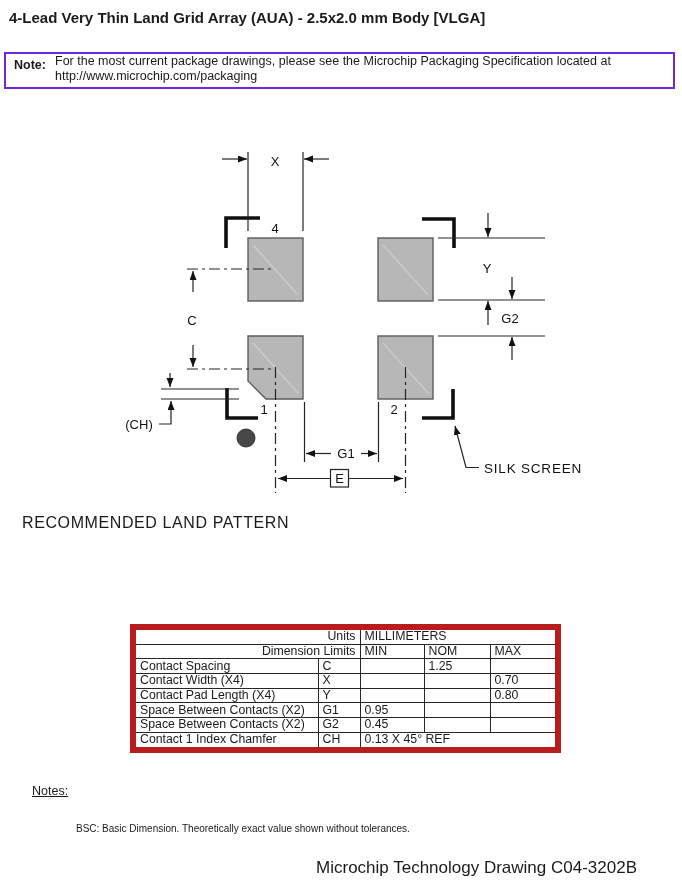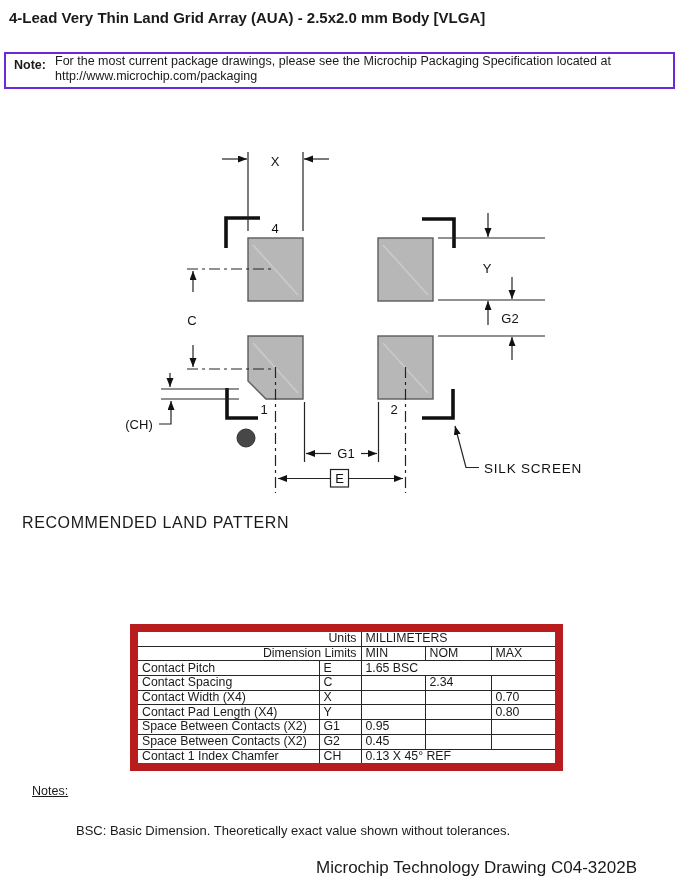--- a/index.html
+++ b/index.html
@@ -7,29 +7,29 @@
         font-family:"Liberation Sans",sans-serif;color:#1a1a1a;}
   .title{position:absolute;left:9px;top:9px;font-size:15px;font-weight:bold;margin:0;}
   .notebox{position:absolute;left:4px;top:52px;width:671px;height:37px;border:2px solid #6d28d9;
            box-sizing:border-box;display:flex;}
   .notelabel{font-weight:bold;font-size:12.5px;padding:4px 0 0 8px;width:41px;flex:none;}
   .notebody{font-size:12.5px;line-height:15px;}
   .drawing-svg{position:absolute;left:0;top:0;}
   .caption{position:absolute;left:8px;top:514px;width:682px;text-align:left;
            font-size:16px;letter-spacing:0.6px;margin-left:14px;}
   table.dims{position:absolute;left:130px;top:624px;width:427px;border-collapse:collapse;
-             border:8px solid #b91c1c;table-layout:fixed;}
+             border:6px solid #b91c1c;table-layout:fixed;}
   table.dims td{border:1.5px solid #262626;font-size:12.3px;height:13.7px;
                 padding:0 4px;line-height:13px;white-space:nowrap;overflow:hidden;}
   td.c{text-align:left;}
   td.r{text-align:right;}
   .notes-heading{position:absolute;left:32px;top:784px;font-size:12.5px;text-decoration:underline;}
   .notes-item{position:absolute;left:47px;top:804px;font-size:12.5px;}
   .notes-item .num{display:inline-block;margin-right:8px;}
-  .notes-sub{position:absolute;left:76px;top:823px;font-size:13px;}
+  .notes-sub{position:absolute;left:76px;top:823px;font-size:10px;}
   .footer{position:absolute;right:45px;top:858px;font-size:17px;}
   
   .pad{fill:#b7b7b7;stroke:#5c5c5c;stroke-width:1.4;}
   .shine{stroke:#c9c9c9;stroke-width:1.8;}
   .thin{stroke:#242424;stroke-width:1.2;fill:none;}
   .dashdot{stroke:#242424;stroke-width:1.2;fill:none;stroke-dasharray:11 4 3 4;}
   .thick{stroke:#101010;stroke-width:3.6;fill:none;stroke-linejoin:miter;}
   .dim{stroke:#242424;stroke-width:1.2;fill:none;marker-end:url(#ah);}
   .lbl{font-family:"Liberation Sans",sans-serif;font-size:13px;fill:#111;}
   .lbl-silk{font-family:"Liberation Sans",sans-serif;font-size:13.5px;fill:#111;letter-spacing:0.8px;}
@@ -166,29 +166,24 @@
         <td class="r" colspan="2">Units</td>
         <td class="c" colspan="3">MILLIMETERS</td>
       </tr>
       <tr>
         <td class="r" colspan="2">Dimension Limits</td>
         <td class="c">MIN</td>
         <td class="c">NOM</td>
         <td class="c">MAX</td>
       </tr>
       <tr>
-        <td>Contact Pitch</td>
-        <td class="c">E</td>
-        <td class="c" colspan="3">1.65 BSC</td>
-      </tr>
-      <tr>
         <td>Contact Spacing</td>
         <td class="c">C</td>
         <td class="c"></td>
-        <td class="c">2.34</td>
+        <td class="c">1.25</td>
         <td class="c"></td>
       </tr>
       <tr>
         <td>Contact Width (X4)</td>
         <td class="c">X</td>
         <td class="c"></td>
         <td class="c"></td>
         <td class="c">0.70</td>
       </tr>
       <tr>

